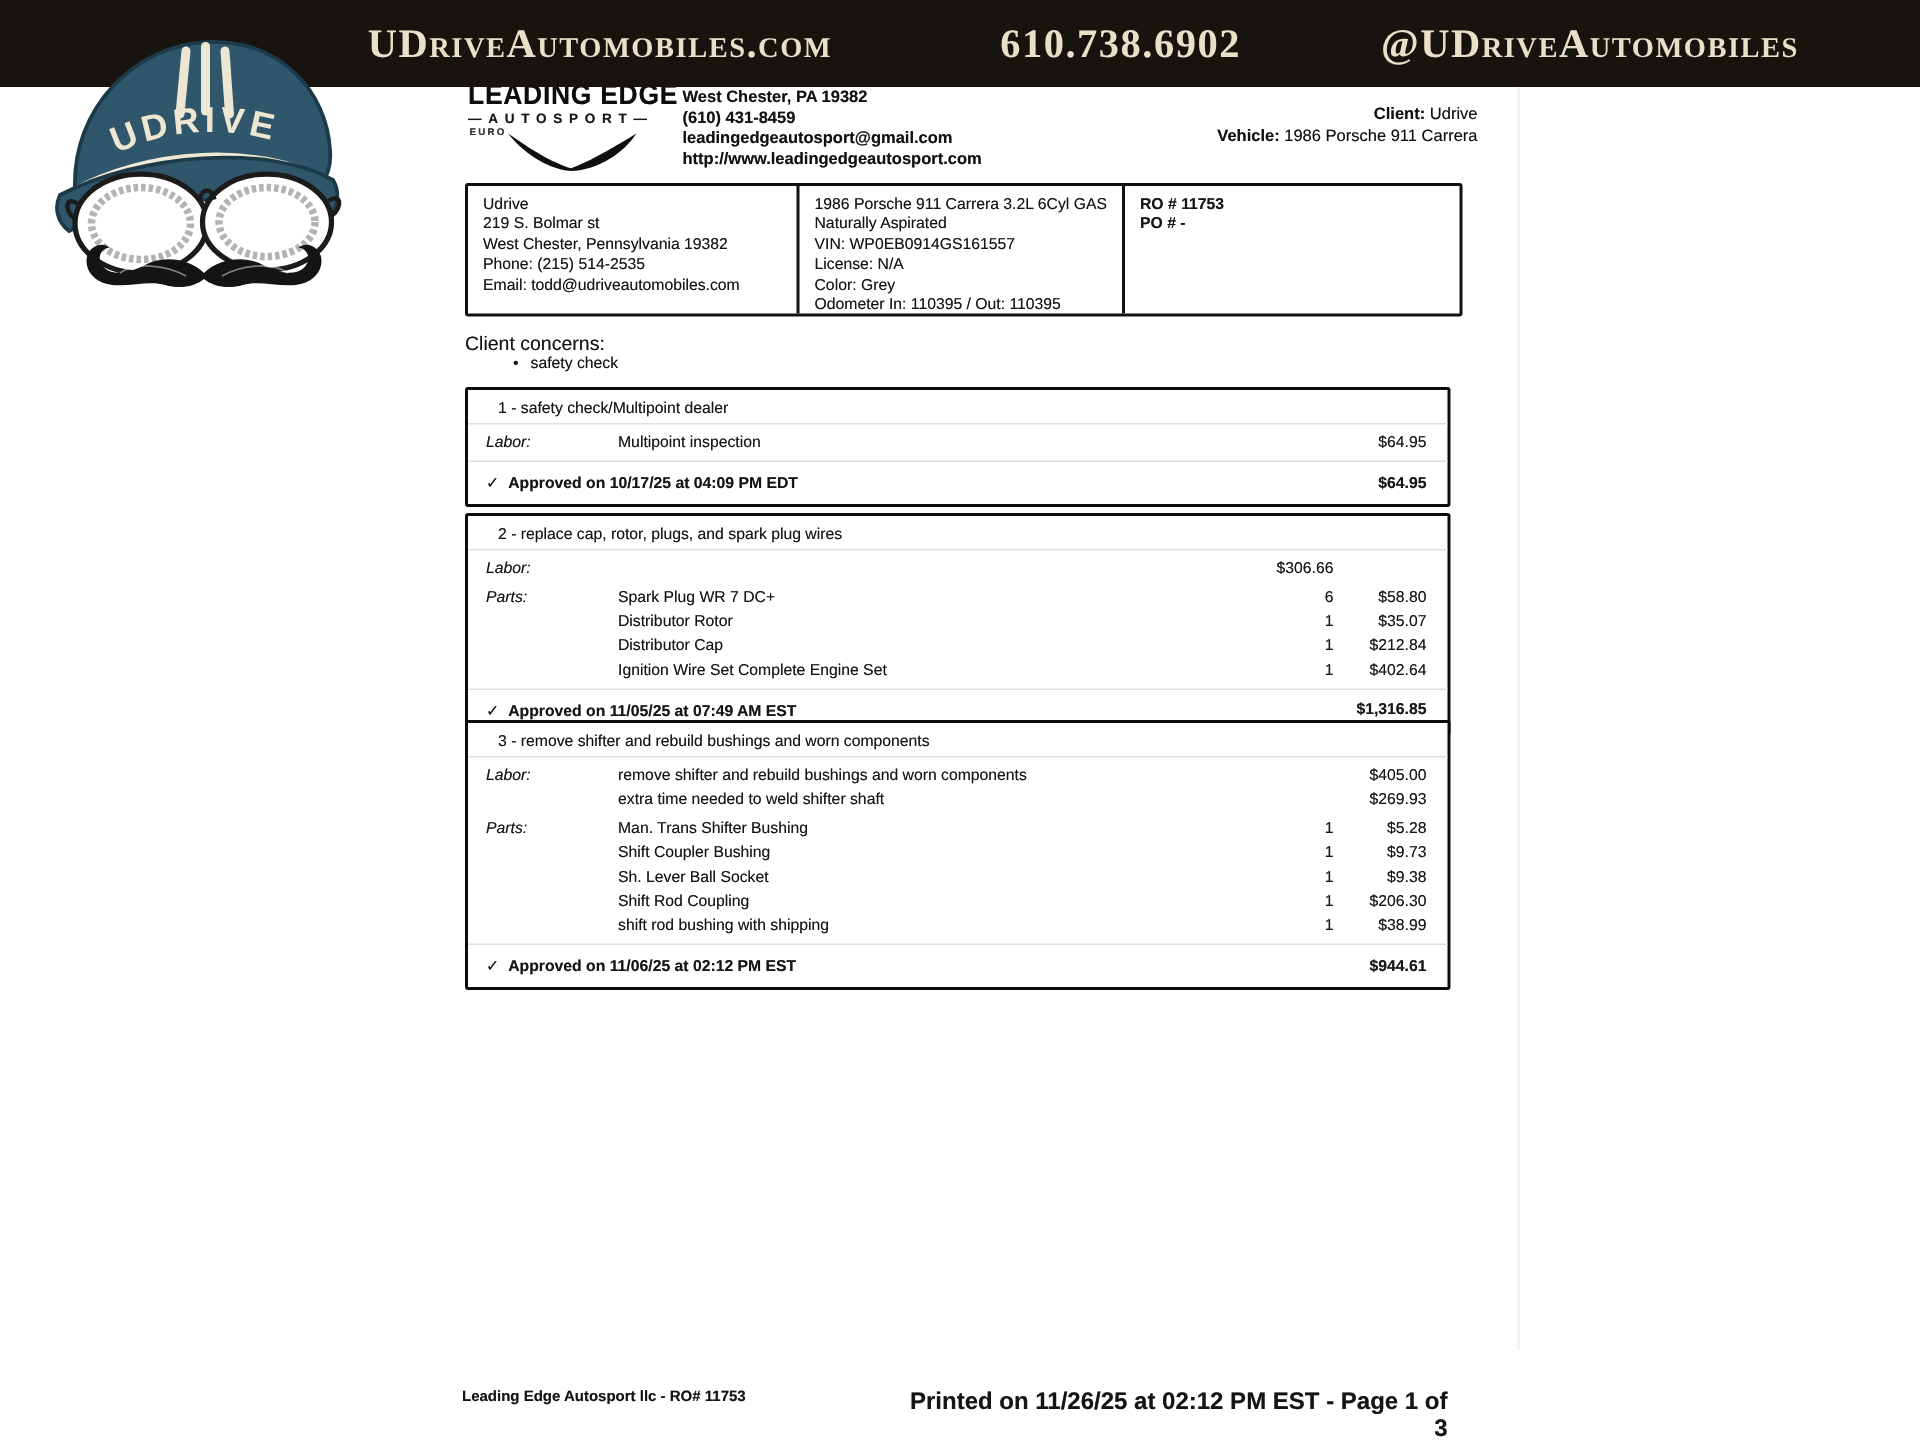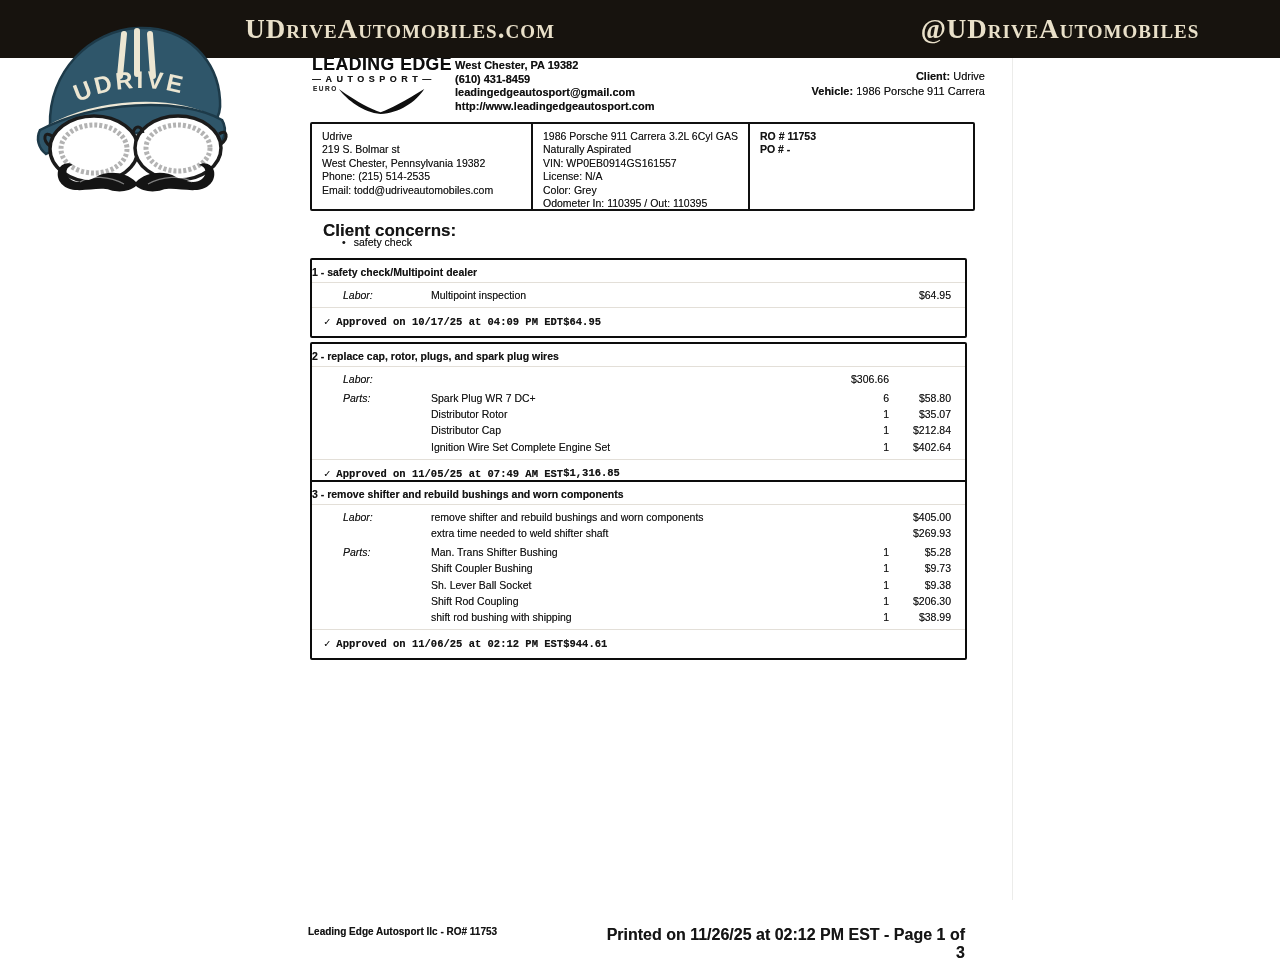--- a/index.html
+++ b/index.html
@@ -46,53 +46,54 @@
 
   
   .info-box { position:absolute; left:310px; top:122px; width:665px; height:89px;
     border:2px solid #101010; border-radius:2px; display:flex; background:#fff; }
   .info-col { padding:6px 10px; font-size:10.5px; line-height:13.4px; }
   .col-cust { width:221px; border-right:2px solid #101010; }
   .col-veh  { width:217px; border-right:2px solid #101010; }
   .col-ord  { width:221px; font-weight:700; }
 
   
-  .concerns-label { position:absolute; left:310px; top:221px; font-size:17px; font-weight:700;margin-left:13px; }
+  .concerns-label { position:absolute; left:310px; top:221px; font-size:13px; font-weight:400; }
   .concern-list { position:absolute; left:342px; top:235px; font-size:10.5px; }
   .concern-item { display:flex; gap:8px; line-height:14px; }
 
   
   .svc-wrap { position:absolute; left:310px; top:0; width:657px; z-index:2; }
   .svc-box { position:absolute; left:0; width:657px; border:2px solid #0c0c0c;
     border-radius:2px; background:#fff; font-size:10.5px; }
   .svc-box.s0 { top:258px; }
   .svc-box.s1 { top:342px; }
   .svc-box.s2 { top:480px; }
-  .svc-title { padding:6px 0 4px; font-weight:700; border-bottom:1px solid #e3dfd8; }
+  .svc-title { padding:6px 20px 4px; font-weight:400; border-bottom:1px solid #e3dfd8; }
   .svc-body { padding:4px 0 4px; }
   .svc-row { display:grid; grid-template-columns:88px 1fr 44px 62px;
-    padding:1.8px 14px 1.8px 12px; line-height:12.6px;margin-left:19px; }
+    padding:1.8px 14px 1.8px 12px; line-height:12.6px; }
   .svc-row .lbl { font-style:italic; }
   .svc-row .qty { text-align:right; }
   .svc-row .price { text-align:right; }
   .grp-gap { height:3px; }
-  .svc-approved { border-top:1px solid #e3dfd8; display:flex; justify-content:flex-start;
-    align-items:center; padding:7px 14px 8px 12px; font-weight:700;font-family:Liberation Mono, monospace; }
+  .svc-approved { border-top:1px solid #e3dfd8; display:flex; justify-content:space-between;
+    align-items:center; padding:7px 14px 8px 12px; font-weight:700; }
   .svc-approved .chk { margin-right:6px; font-weight:400; }
 
   
   .footer-left { position:absolute; left:308px; top:926px; font-size:10px; font-weight:700; }
   .footer-right { position:absolute; left:600px; top:926px; width:365px; text-align:right;
     font-size:16px; font-weight:700; }
 </style>
 </head>
 <body>
 
 <div class="banner">
   <span class="banner-item bi-1">UDriveAutomobiles.com</span>
+  <span class="banner-item bi-2">610.738.6902</span>
   <span class="banner-item bi-3">@UDriveAutomobiles</span>
 </div>
 
 <div class="logo">
   <svg viewBox="0 0 220 230" width="220" height="230">
 
     <path d="M20,112 C18,58 60,16 108,14 C158,12 188,48 190,86 C191,97 188,104 184,109 C140,84 66,86 20,112 Z" fill="#2f566a" stroke="#1d3a49" stroke-width="2.5"></path>
 
     <path d="M18,114 C68,86 142,82 186,106" fill="none" stroke="#eee8d6" stroke-width="5"></path>
 

